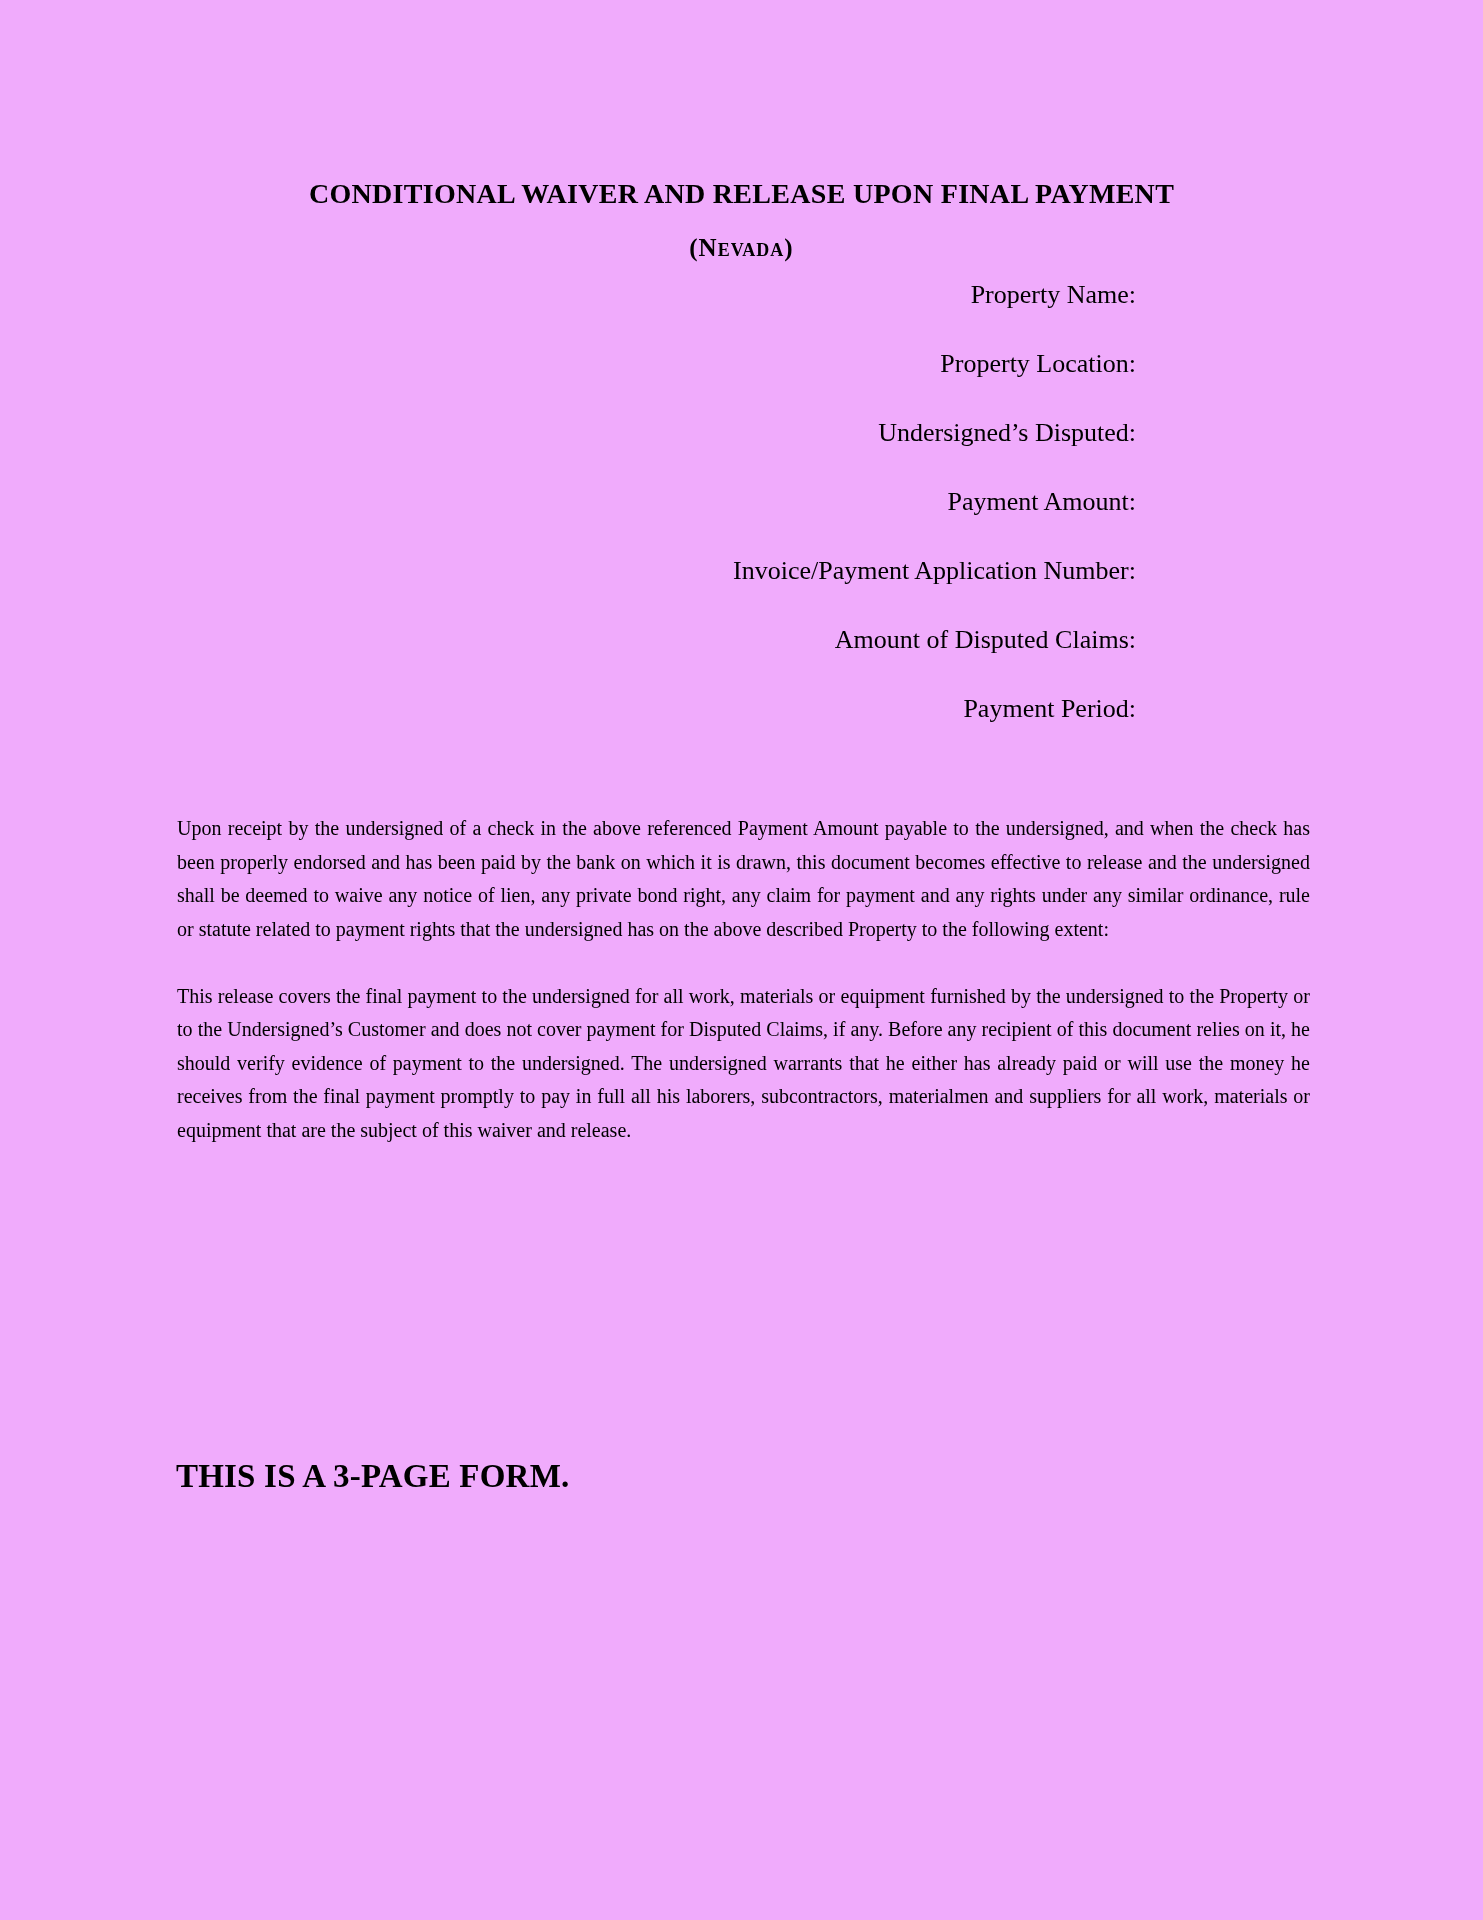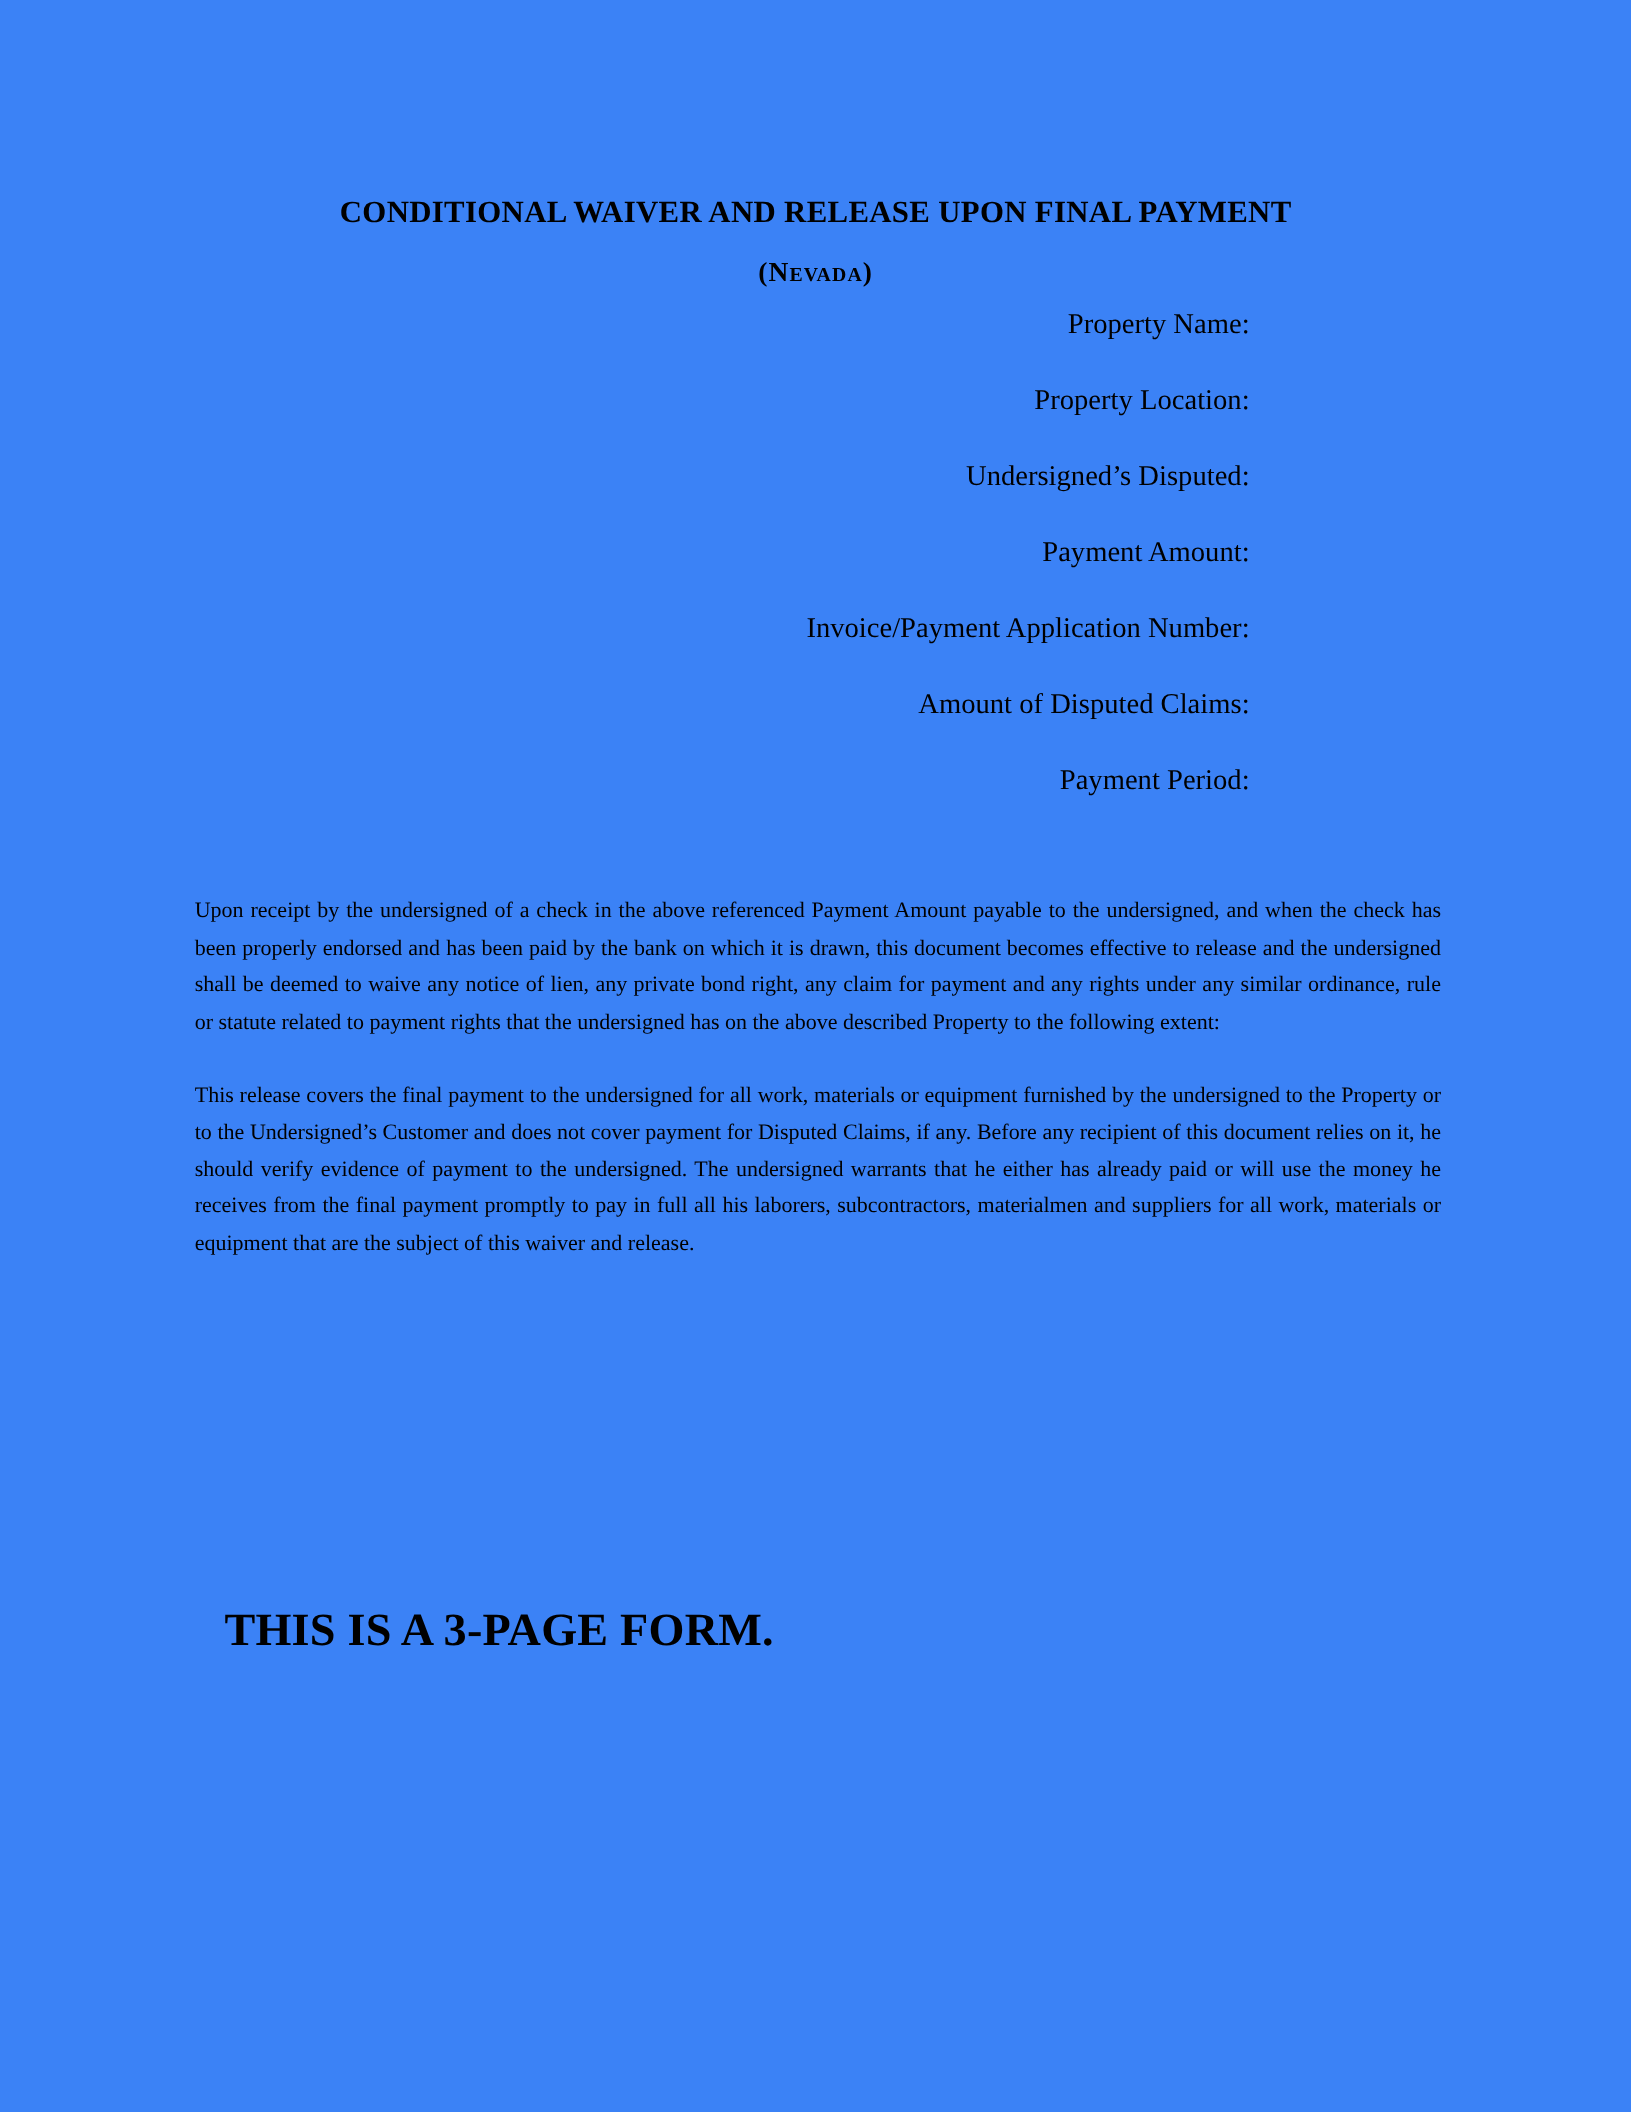--- a/index.html
+++ b/index.html
@@ -4,21 +4,21 @@
 <style>
   html, body {
     margin: 0;
     padding: 0;
     background: #ffffff;
   }
   .page {
     position: relative;
     width: 1483px;
     height: 1920px;
-    background: #3b82f6;
+    background: #f0abfc;
     color: #000000;
     font-family: "Liberation Serif", serif;
     overflow: hidden;
   }
   .doc-title {
     position: absolute;
     top: 178px;
     left: 0;
     width: 100%;
     text-align: center;
@@ -69,24 +69,23 @@
     line-height: 33.5px;
     text-align: justify;
   }
   .body-text p {
     margin: 0 0 33.5px 0;
   }
   .page-form-note {
     position: absolute;
     top: 1458px;
     left: 176px;
-    font-size: 42px;
+    font-size: 33px;
     font-weight: bold;
     letter-spacing: 0.2px;
-    margin-left: 28px;
   }
 </style>
 </head>
 <body>
 
 <div class="page">
 
   <div class="doc-title">CONDITIONAL WAIVER AND RELEASE UPON FINAL PAYMENT</div>
 
   <div class="doc-subtitle">(Nevada)</div>

